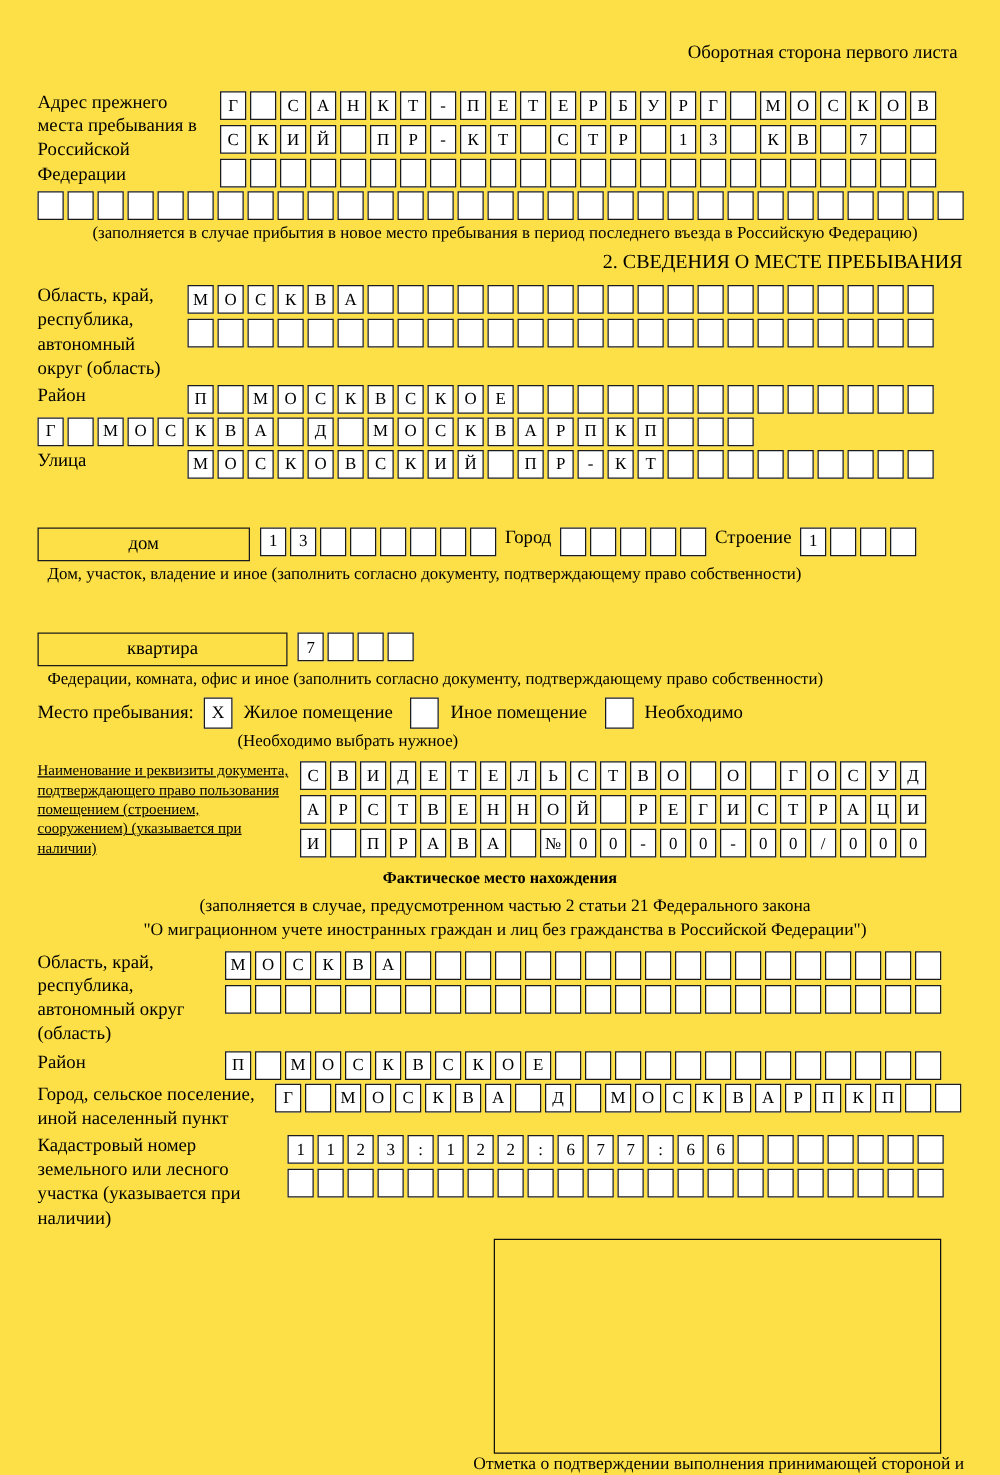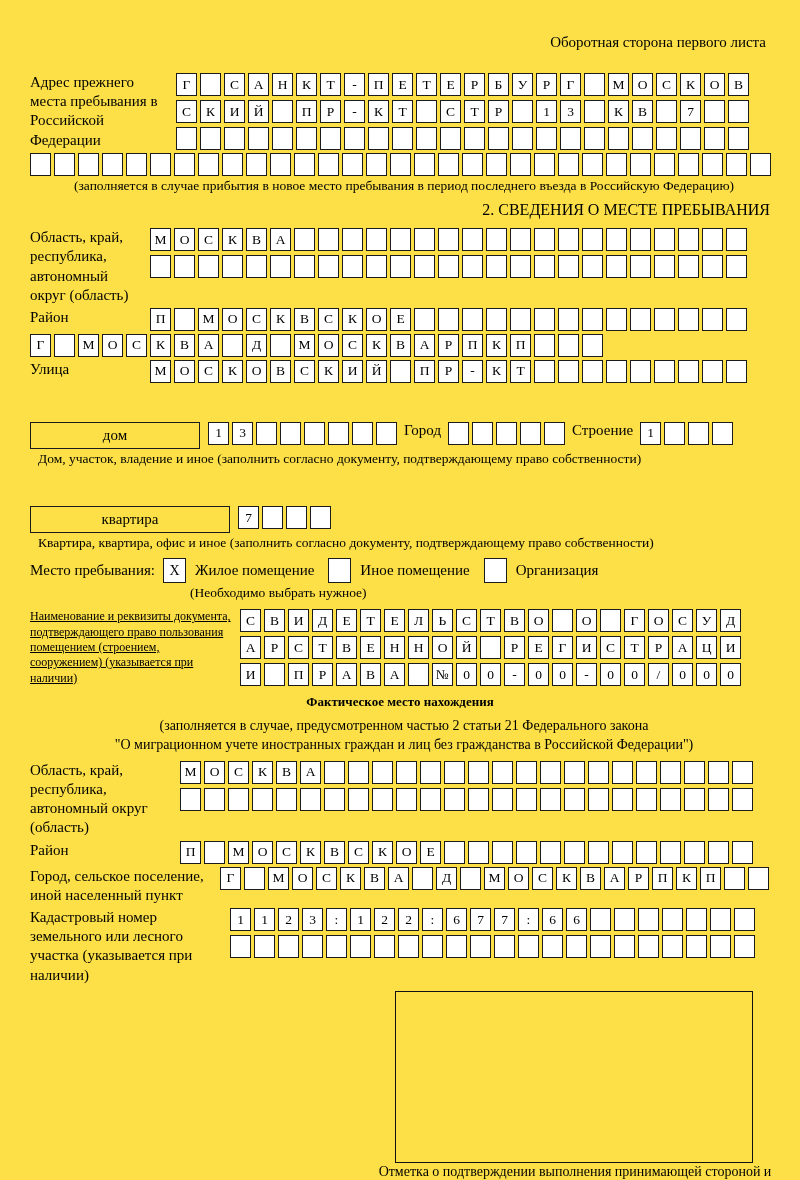--- a/index.html
+++ b/index.html
@@ -357,37 +357,37 @@
   <div class="house-row">
     <div class="wide-box" style="width:200px;">квартира</div>
     <div style="width:8px;"></div>
     <div class="cellrow">
         <span class="cell">7</span>
         <span class="cell"></span>
         <span class="cell"></span>
         <span class="cell"></span>
       </div>
   </div>
-  <div class="caption">Квартира, квартира, офис и иное (заполнить согласно документу, подтверждающему право собственности)</div>
+  <div class="caption">Федерации, комната, офис и иное (заполнить согласно документу, подтверждающему право собственности)</div>
 
   <div class="chkrow">
     <span>Место пребывания:</span>
     <span style="width:8px;"></span>
     <span class="cellrow">
         <span class="cell">X</span>
       </span>
     <span class="opt-label">Жилое помещение</span>
     <span class="cellrow">
         <span class="cell"></span>
       </span>
     <span class="opt-label">Иное помещение</span>
     <span class="cellrow">
         <span class="cell"></span>
       </span>
-    <span class="opt-label">Организация</span>
+    <span class="opt-label">Необходимо</span>
   </div>
   <div class="chk-note">(Необходимо выбрать нужное)</div>
 
   <div class="frow doc-block">
     <div class="flabel w210">Наименование и реквизиты документа, подтверждающего право пользования помещением (строением, сооружением) (указывается при наличии)</div>
     <div class="cellrows">
       <div class="cellrow">
           <span class="cell">С</span>
           <span class="cell">В</span>
           <span class="cell">И</span>

